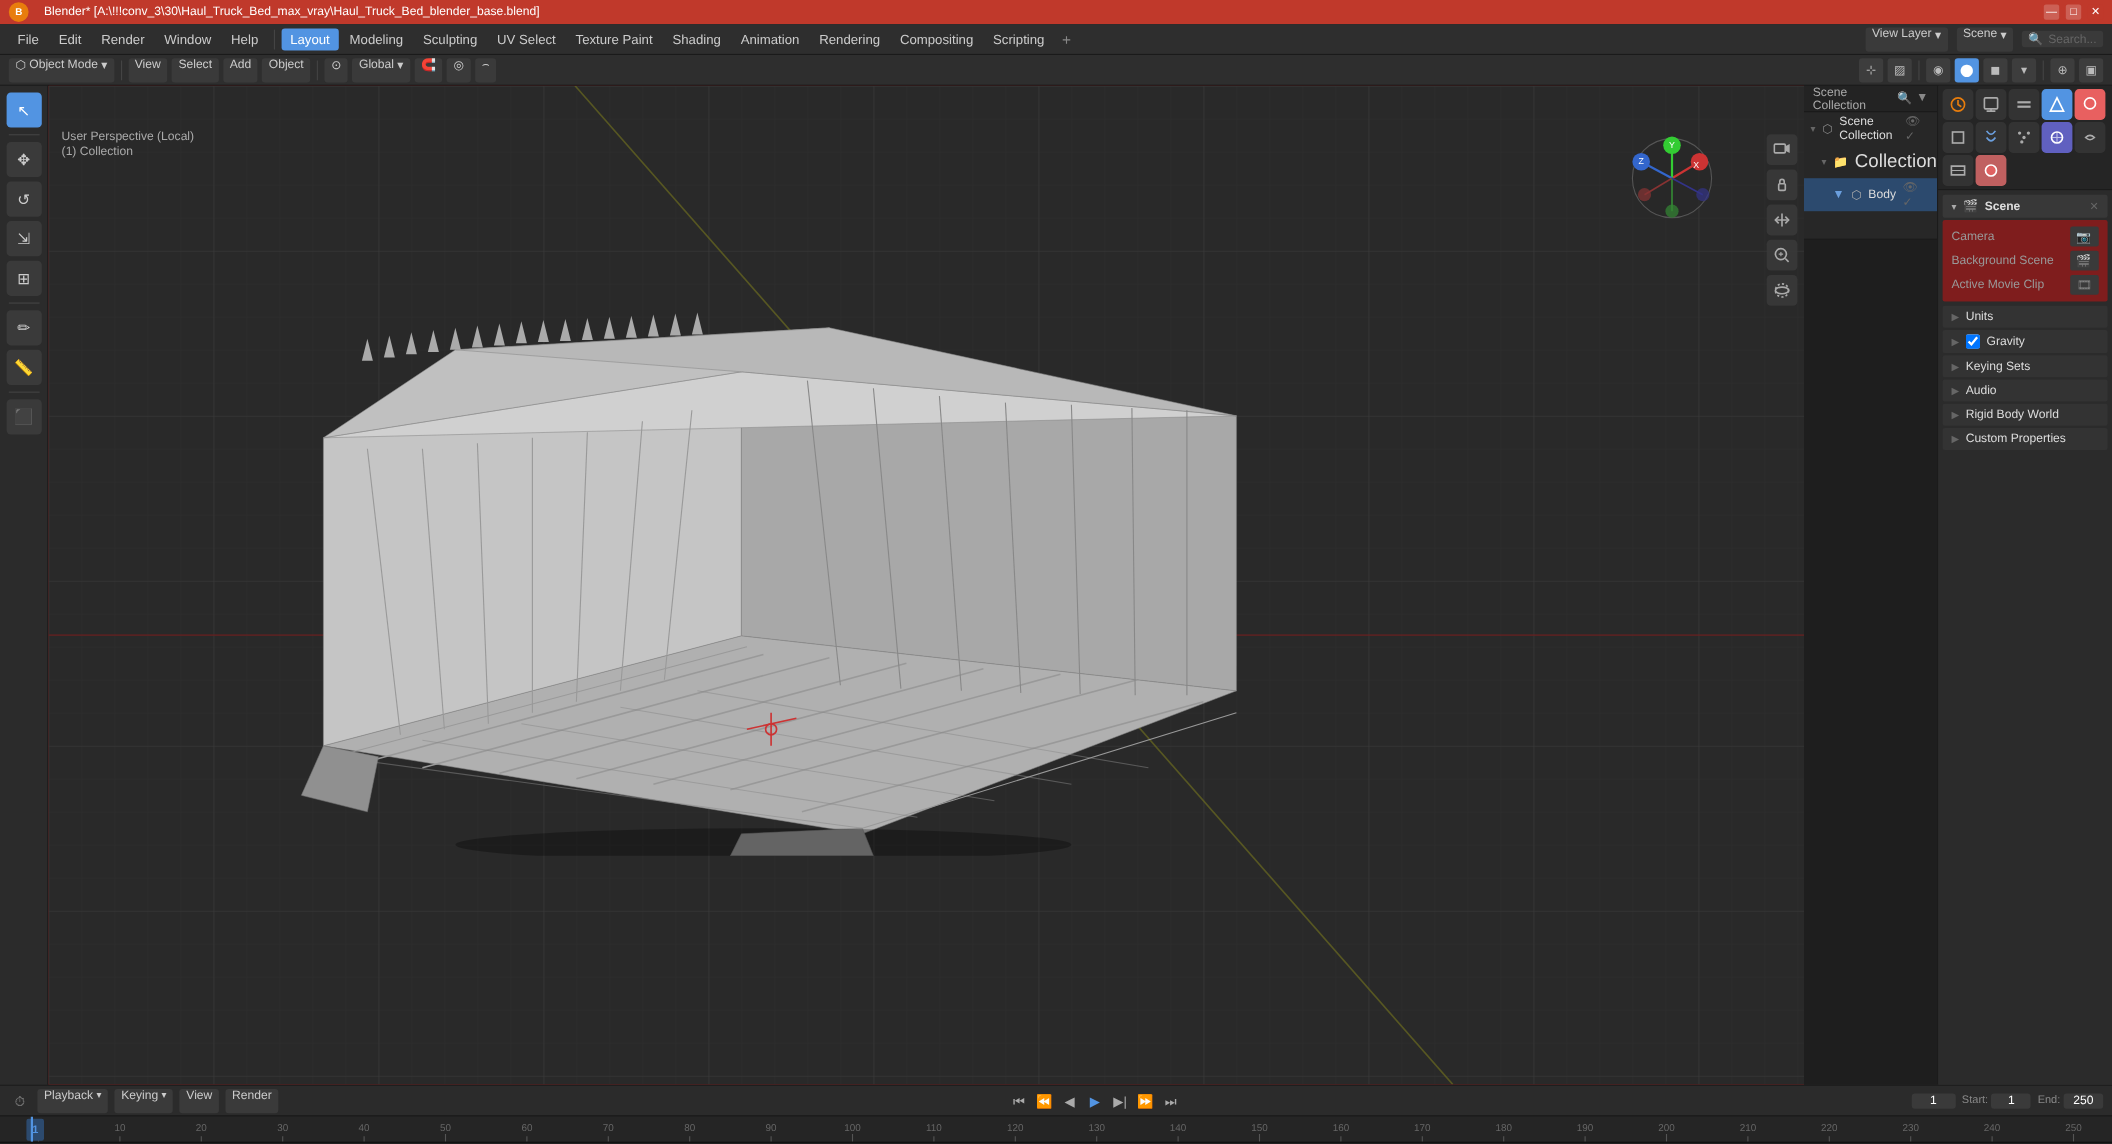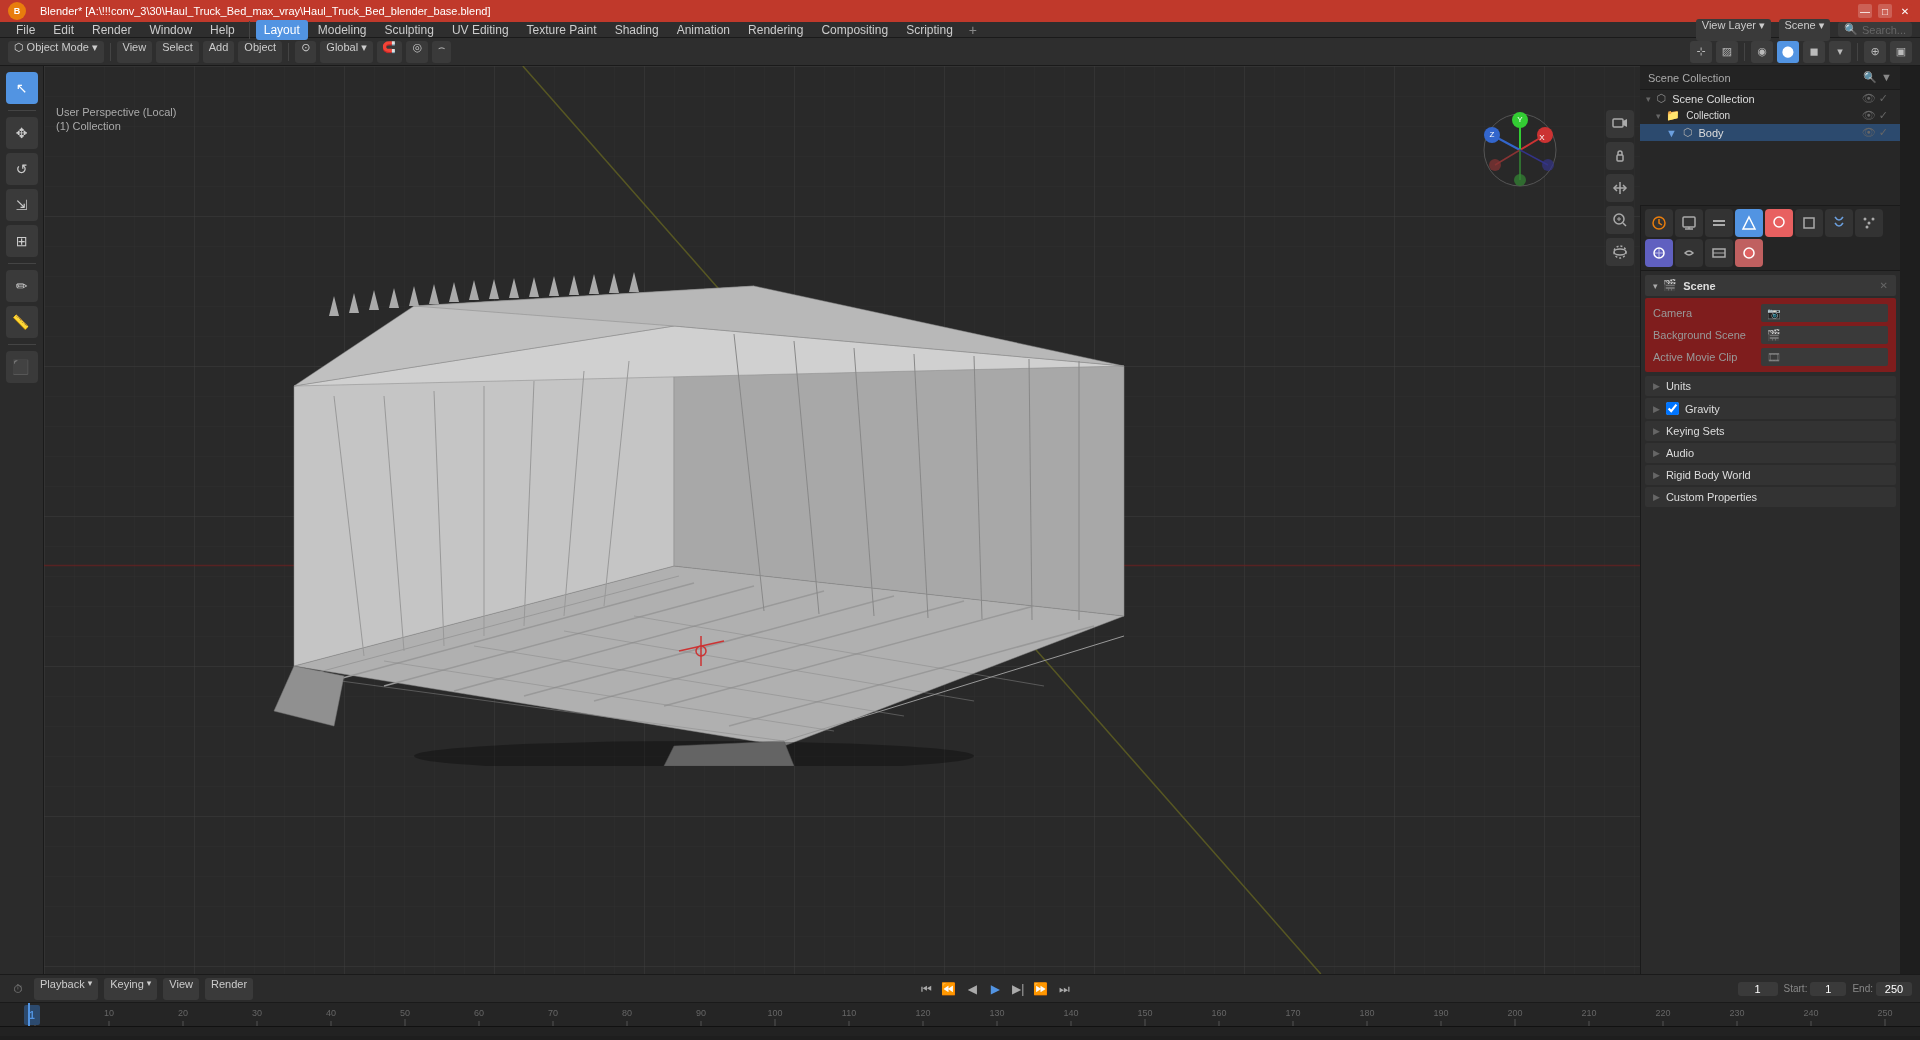--- a/index.html
+++ b/index.html
@@ -32,21 +32,21 @@
       border-radius: 2px;
       background: rgba(255,255,255,0.2);
       color: white;
       font-size: 10px;
       display: flex; align-items: center; justify-content: center;
       cursor: pointer;
     }
 
     
     #menubar {
-      height: 16px;
+      height: 28px;
       background: #2e2e2e;
       display: flex;
       align-items: center;
       padding: 0 8px;
       gap: 2px;
       border-bottom: 1px solid #1a1a1a;
     }
     .menu-item {
       padding: 3px 8px;
       font-size: 12px;
@@ -367,21 +367,21 @@
   <div class="menu-item">File</div>
   <div class="menu-item">Edit</div>
   <div class="menu-item">Render</div>
   <div class="menu-item">Window</div>
   <div class="menu-item">Help</div>
   <div class="menu-sep"></div>
 
   <div class="menu-item active">Layout</div>
   <div class="menu-item">Modeling</div>
   <div class="menu-item">Sculpting</div>
-  <div class="menu-item">UV Editing</div>
+  <div class="menu-item">UV Select</div>
   <div class="menu-item">Texture Paint</div>
   <div class="menu-item">Shading</div>
   <div class="menu-item">Animation</div>
   <div class="menu-item">Rendering</div>
   <div class="menu-item">Compositing</div>
   <div class="menu-item">Scripting</div>
   <div class="ws-add-btn">+</div>
 
   <div style="margin-left:auto; display:flex; align-items:center; gap:8px;">
     <div class="tt-btn">
@@ -621,41 +621,41 @@
       <div class="gizmo-btn" title="Orbit View">
         <svg width="16" height="16" viewBox="0 0 16 16">
             <ellipse cx="8" cy="8" rx="6" ry="3" fill="none" stroke="#aaa" stroke-width="1.5"></ellipse>
             <circle cx="8" cy="8" r="6" fill="none" stroke="#aaa" stroke-width="1.5" stroke-dasharray="2,2"></circle>
           </svg>
       </div>
     </div>
 
   </div>
 
-  <div style="display:flex; flex-direction:column; width:280px;">
+  <div style="display:flex; width:280px;">
 
     <div id="outliner">
       <div id="outliner-header">
         <span>Scene Collection</span>
         <div style="margin-left:auto; display:flex; gap:4px;">
           <div style="font-size:11px;color:#888;cursor:pointer;">🔍</div>
           <div style="font-size:11px;color:#888;cursor:pointer;">▼</div>
         </div>
       </div>
 
       <div class="outliner-item" style="padding-left:6px;">
         <span class="ol-expand">▾</span>
         <span style="font-size:11px;color:#888;">⬡</span>
         <span style="font-size:11px;color:#ddd;">Scene Collection</span>
         <span style="margin-left:auto;font-size:11px;color:#666;">👁 ✓</span>
       </div>
       <div class="outliner-item" style="padding-left:16px;">
         <span class="ol-expand">▾</span>
         <span style="font-size:11px;color:#e8a430;">📁</span>
-        <span style="font-size:10px;color:#ddd;">Collection</span>
+        <span style="font-size:17px;color:#ddd;">Collection</span>
         <span style="margin-left:auto;font-size:11px;color:#666;">👁 ✓</span>
       </div>
       <div class="outliner-item selected" style="padding-left:26px;">
         <span style="font-size:11px;color:#6b9fde;">▼</span>
         <span style="font-size:11px;color:#aaa;">⬡</span>
         <span style="font-size:11px;color:#ddd;">Body</span>
         <span style="margin-left:auto;font-size:11px;color:#666;">👁 ✓</span>
       </div>
     </div>
 

